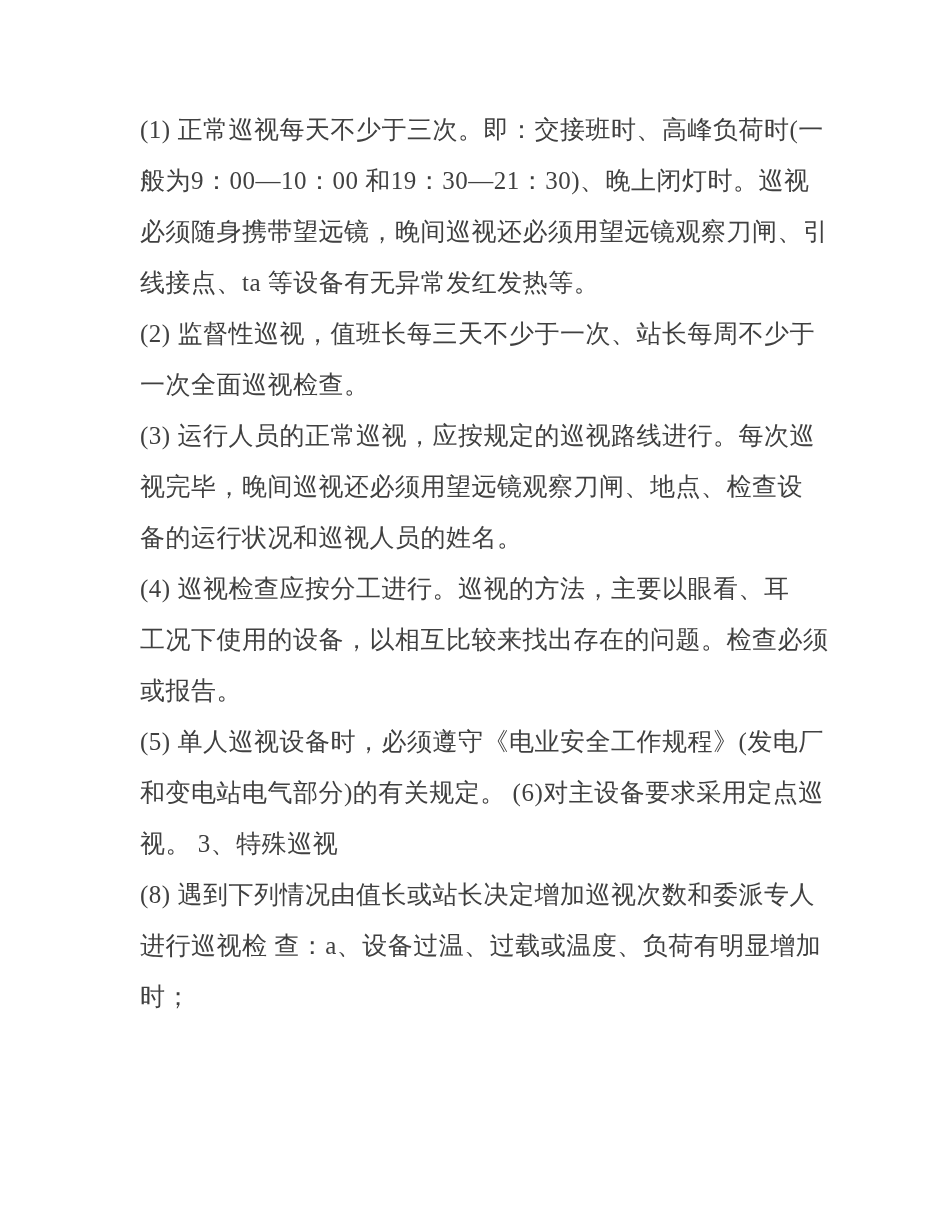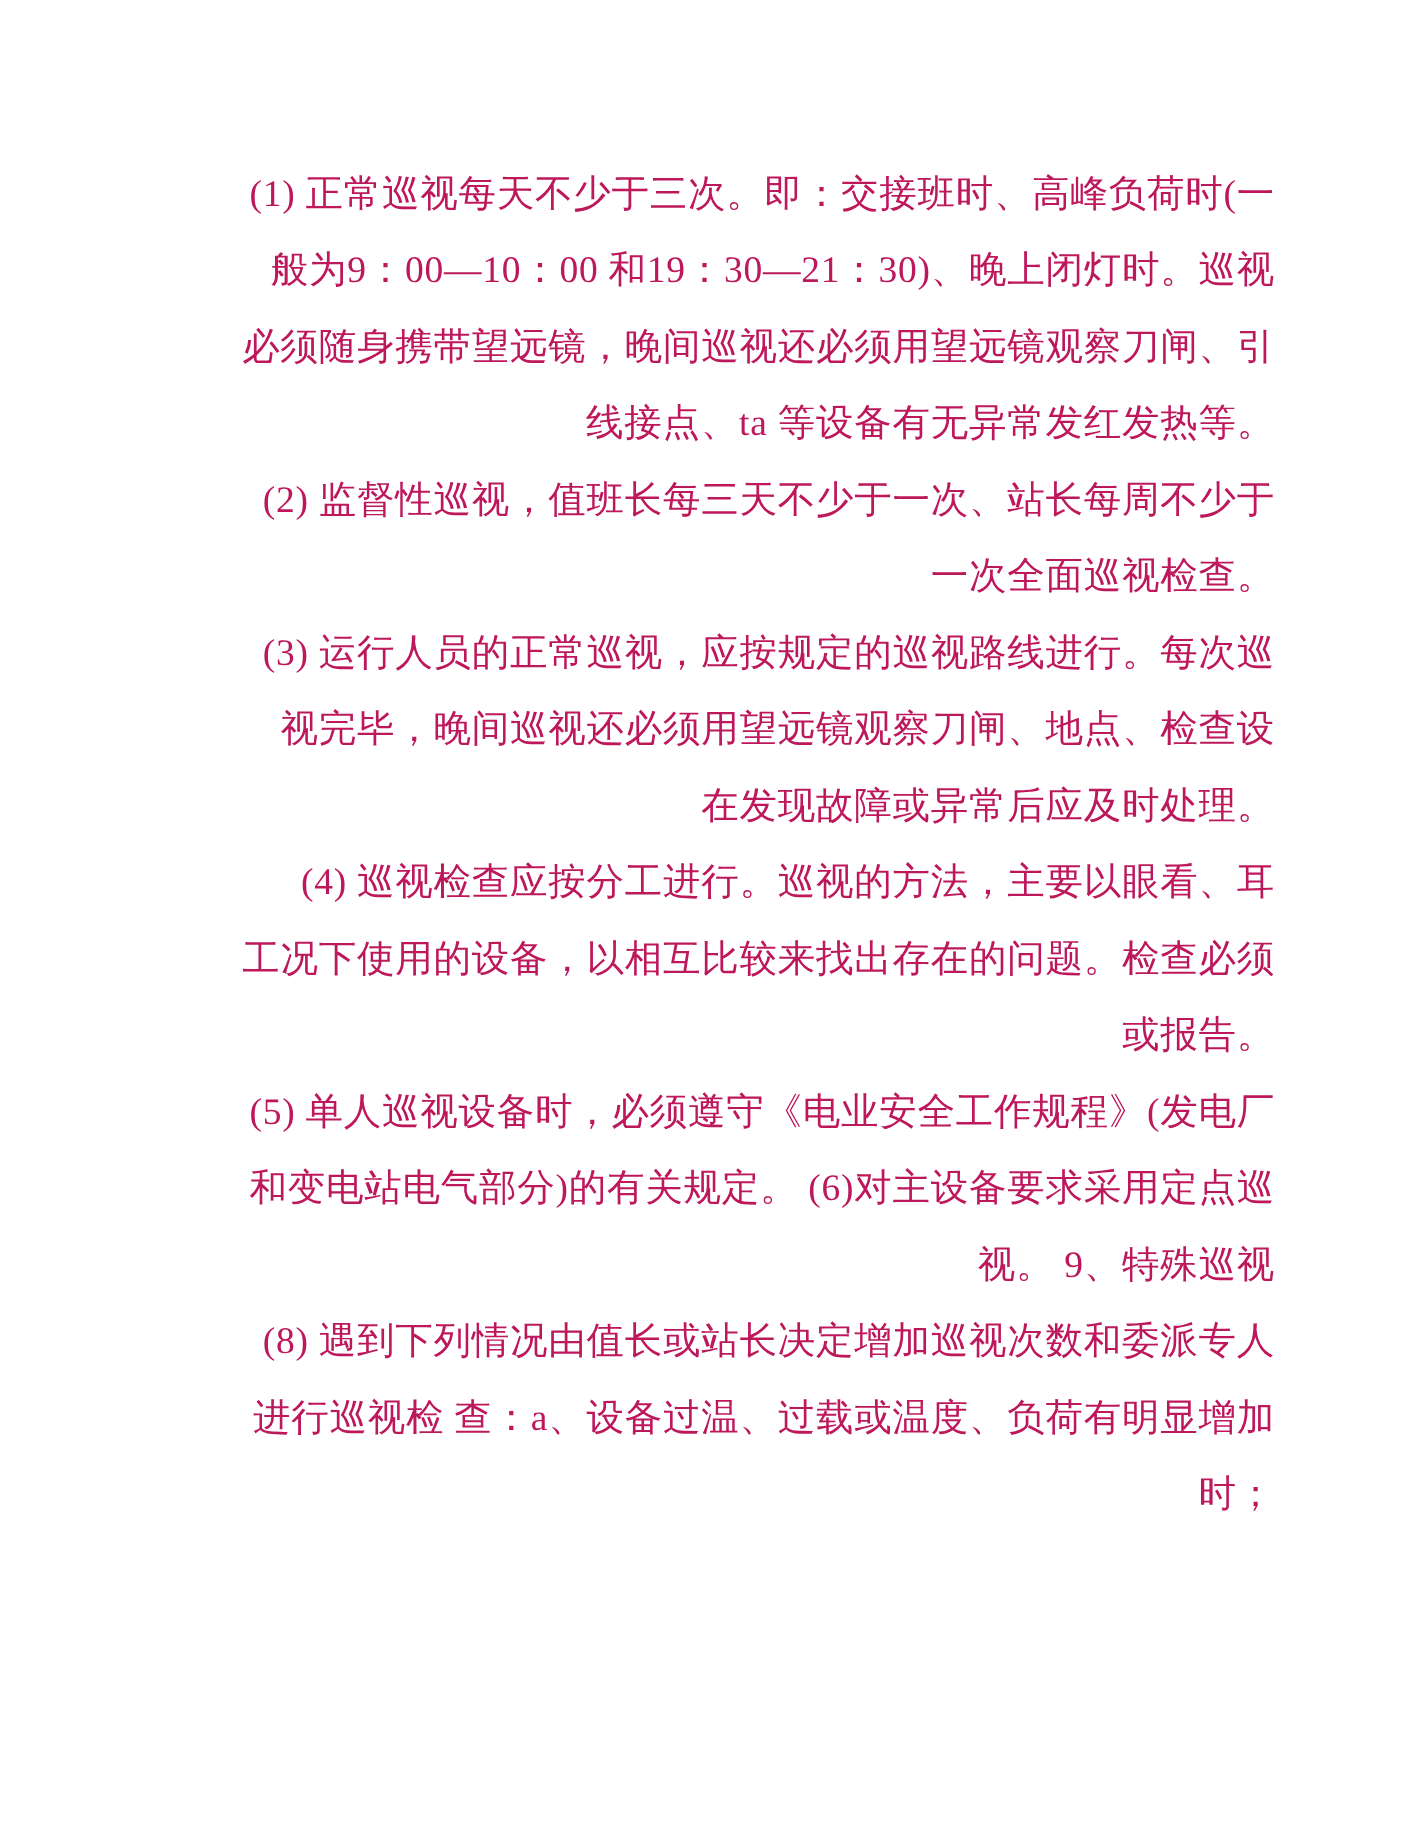--- a/index.html
+++ b/index.html
@@ -26,43 +26,43 @@
     position: absolute;
     left: 140px;
     top: 104px;
     width: 710px;
   }
   .doc-line {
     display: block;
     height: 51px;
     line-height: 51px;
     font-size: 25px;
-    color: #be185d;
+    color: #404040;
     white-space: nowrap;
     letter-spacing: 0.5px;
-    text-align: right;
+    text-align: left;
   }
 </style>
 </head>
 <body>
 
 <div class="page">
   <div class="text-block">
     <div class="doc-line">(1) 正常巡视每天不少于三次。即：交接班时、高峰负荷时(一</div>
     <div class="doc-line">般为9：00—10：00 和19：30—21：30)、晚上闭灯时。巡视</div>
     <div class="doc-line">必须随身携带望远镜，晚间巡视还必须用望远镜观察刀闸、引</div>
     <div class="doc-line">线接点、ta 等设备有无异常发红发热等。</div>
     <div class="doc-line">(2) 监督性巡视，值班长每三天不少于一次、站长每周不少于</div>
     <div class="doc-line">一次全面巡视检查。</div>
     <div class="doc-line">(3) 运行人员的正常巡视，应按规定的巡视路线进行。每次巡</div>
     <div class="doc-line">视完毕，晚间巡视还必须用望远镜观察刀闸、地点、检查设</div>
-    <div class="doc-line">在发现故障或异常后应及时处理。</div>
+    <div class="doc-line">备的运行状况和巡视人员的姓名。</div>
     <div class="doc-line">(4) 巡视检查应按分工进行。巡视的方法，主要以眼看、耳</div>
     <div class="doc-line">工况下使用的设备，以相互比较来找出存在的问题。检查必须</div>
     <div class="doc-line">或报告。</div>
     <div class="doc-line">(5) 单人巡视设备时，必须遵守《电业安全工作规程》(发电厂</div>
     <div class="doc-line">和变电站电气部分)的有关规定。 (6)对主设备要求采用定点巡</div>
-    <div class="doc-line">视。 9、特殊巡视</div>
+    <div class="doc-line">视。 3、特殊巡视</div>
     <div class="doc-line">(8) 遇到下列情况由值长或站长决定增加巡视次数和委派专人</div>
     <div class="doc-line">进行巡视检 查：a、设备过温、过载或温度、负荷有明显增加</div>
     <div class="doc-line">时；</div>
   </div>
 </div>
 
 </body></html>

